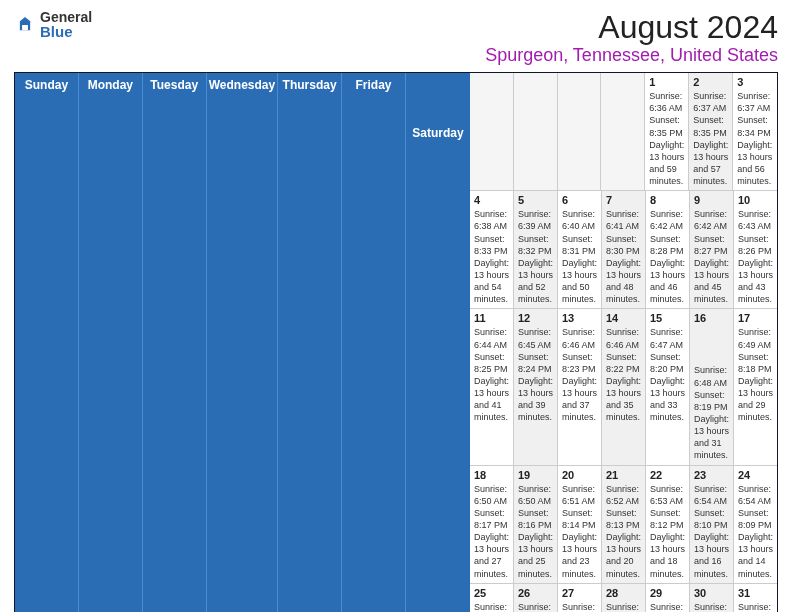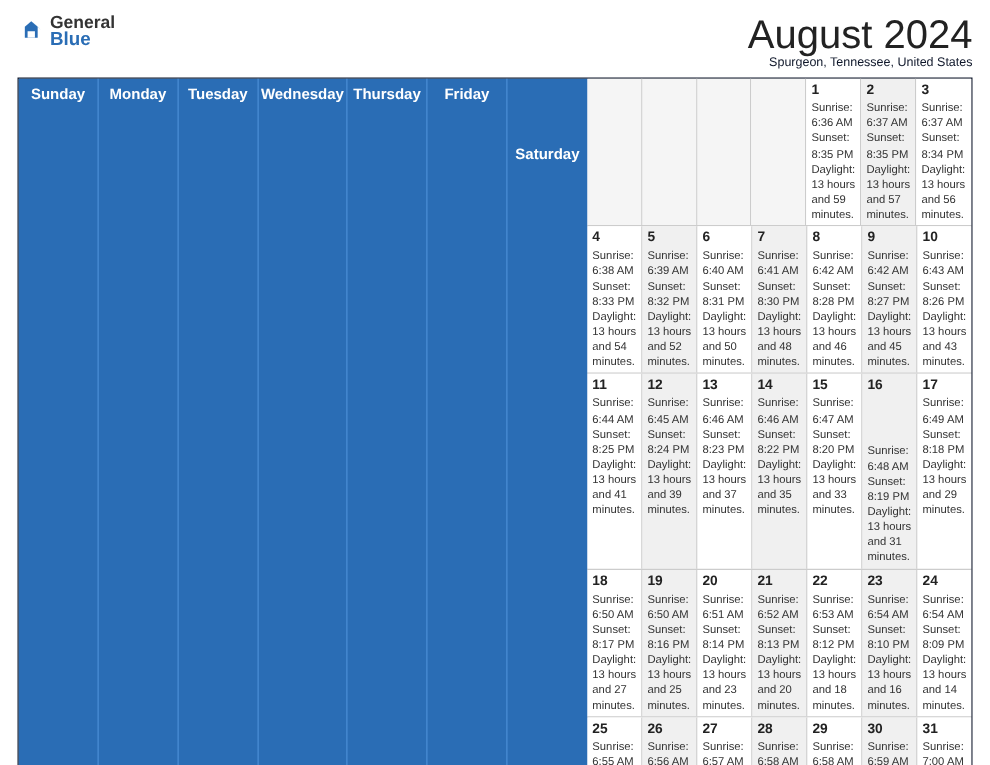--- a/index.html
+++ b/index.html
@@ -50,22 +50,22 @@
     .title-block {
       text-align: right;
     }
     .month-title {
       font-size: 32px;
       font-weight: normal;
       color: #222;
       line-height: 1.1;
     }
     .location {
-      font-size: 10px;
-      color: #0f172a;
+      font-size: 18px;
+      color: #a21caf;
     }
     .calendar {
       flex: 1;
       display: flex;
       flex-direction: row;
       border: 1px solid #0f172a;
     }
     .cal-header {
       display: grid;
       grid-template-columns: repeat(7, 1fr);

